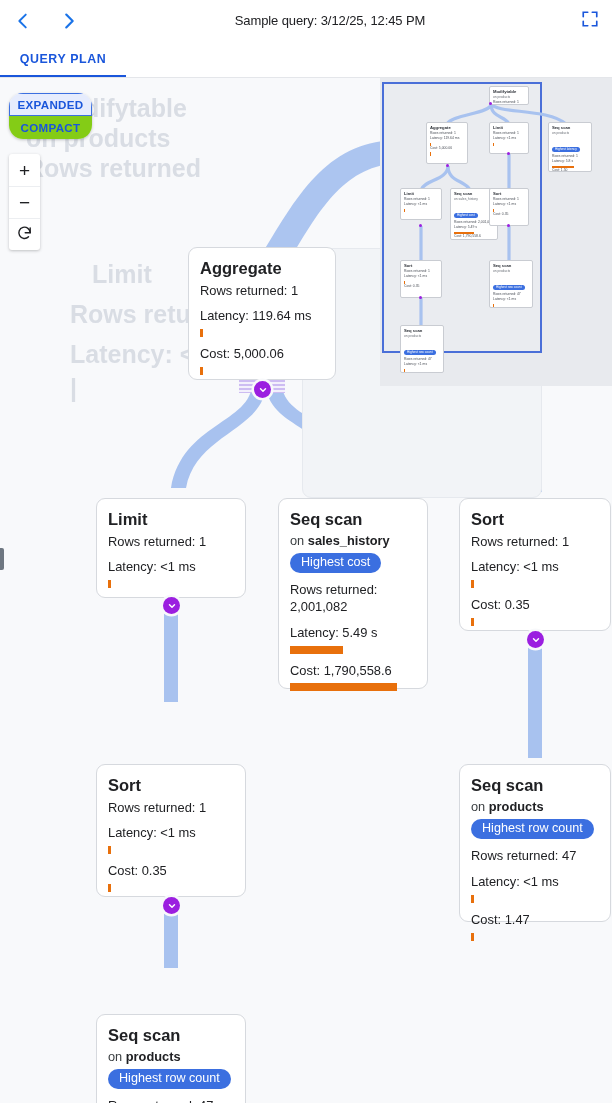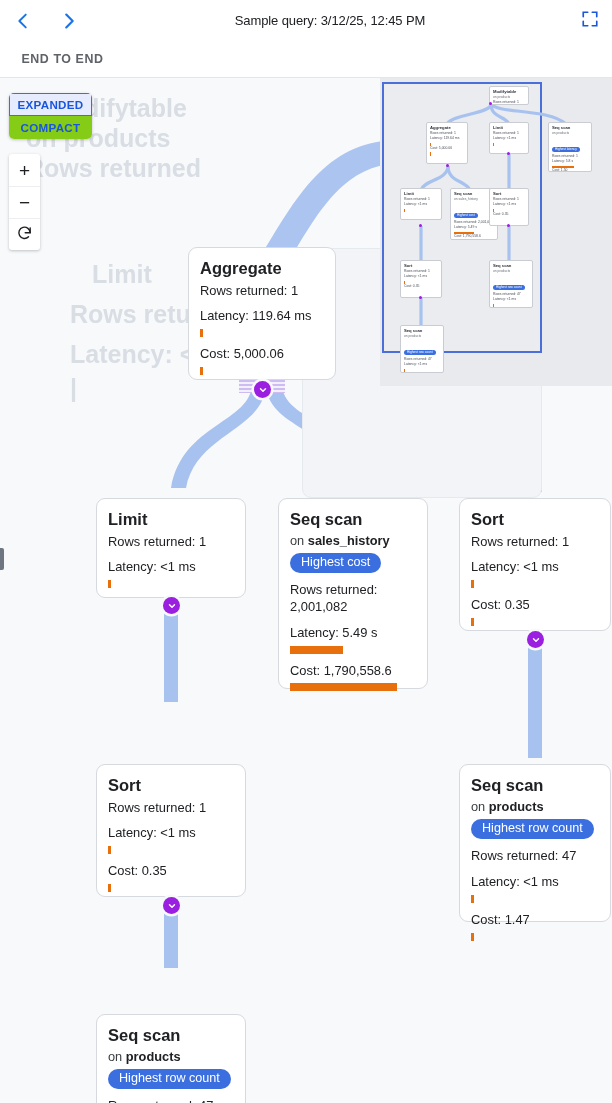--- a/index.html
+++ b/index.html
@@ -51,21 +51,21 @@
   
   .canvas {
     position: absolute; top: 78px; left: 0; width: 612px; height: 1025px;
     background: #f8f9fb; overflow: hidden;
   }
   .edge-layer { position: absolute; top: 0; left: 0; width: 612px; height: 1025px; }
 
   
   .mode-switch {
     position: absolute; left: 9px; top: 15px; width: 83px;
-    background: #fff; border-radius: 5px;
+    background: #fff; border-radius: 14px;
     box-shadow: 0 1px 3px rgba(60,64,67,.3);
     overflow: hidden; z-index: 40;
   }
   .mode-btn {
     height: 23px; display: flex; align-items: center; justify-content: center;
     font-size: 11.6px; font-weight: bold; letter-spacing: .3px;
     color: #1a56db; cursor: pointer; background: #84cc16;
   }
   .mode-btn.selected { background: #e6ecfd; border: 1.5px solid #3b6fe0; }
 
@@ -177,22 +177,22 @@
           <polyline points="3 9 3 3 9 3"></polyline>
             <polyline points="15 3 21 3 21 9"></polyline>
           <polyline points="21 15 21 21 15 21"></polyline>
             <polyline points="9 21 3 21 3 15"></polyline>
         </svg>
       </span>
     </div>
   </div>
 
   <div class="tabbar">
-    <div class="tab inactive" style="width:125px">
-      <span>END TO END</span>
+    <div class="tab active" style="width:126px">
+      <span>QUERY PLAN</span>
     </div>
   </div>
 
   <div class="canvas">
 
     <div class="ghost-box" style="left:302px; top:170px; width:240px; height:250px;"></div>
     <div class="ghost" style="left:48px; top:16px; font-size:25px;">Modifytable</div>
     <div class="ghost" style="left:26px; top:46px; font-size:25px;">on products</div>
     <div class="ghost" style="left:26px; top:76px; font-size:25px;">Rows returned</div>
     <div class="ghost" style="left:92px; top:182px; font-size:25px;">Limit</div>

